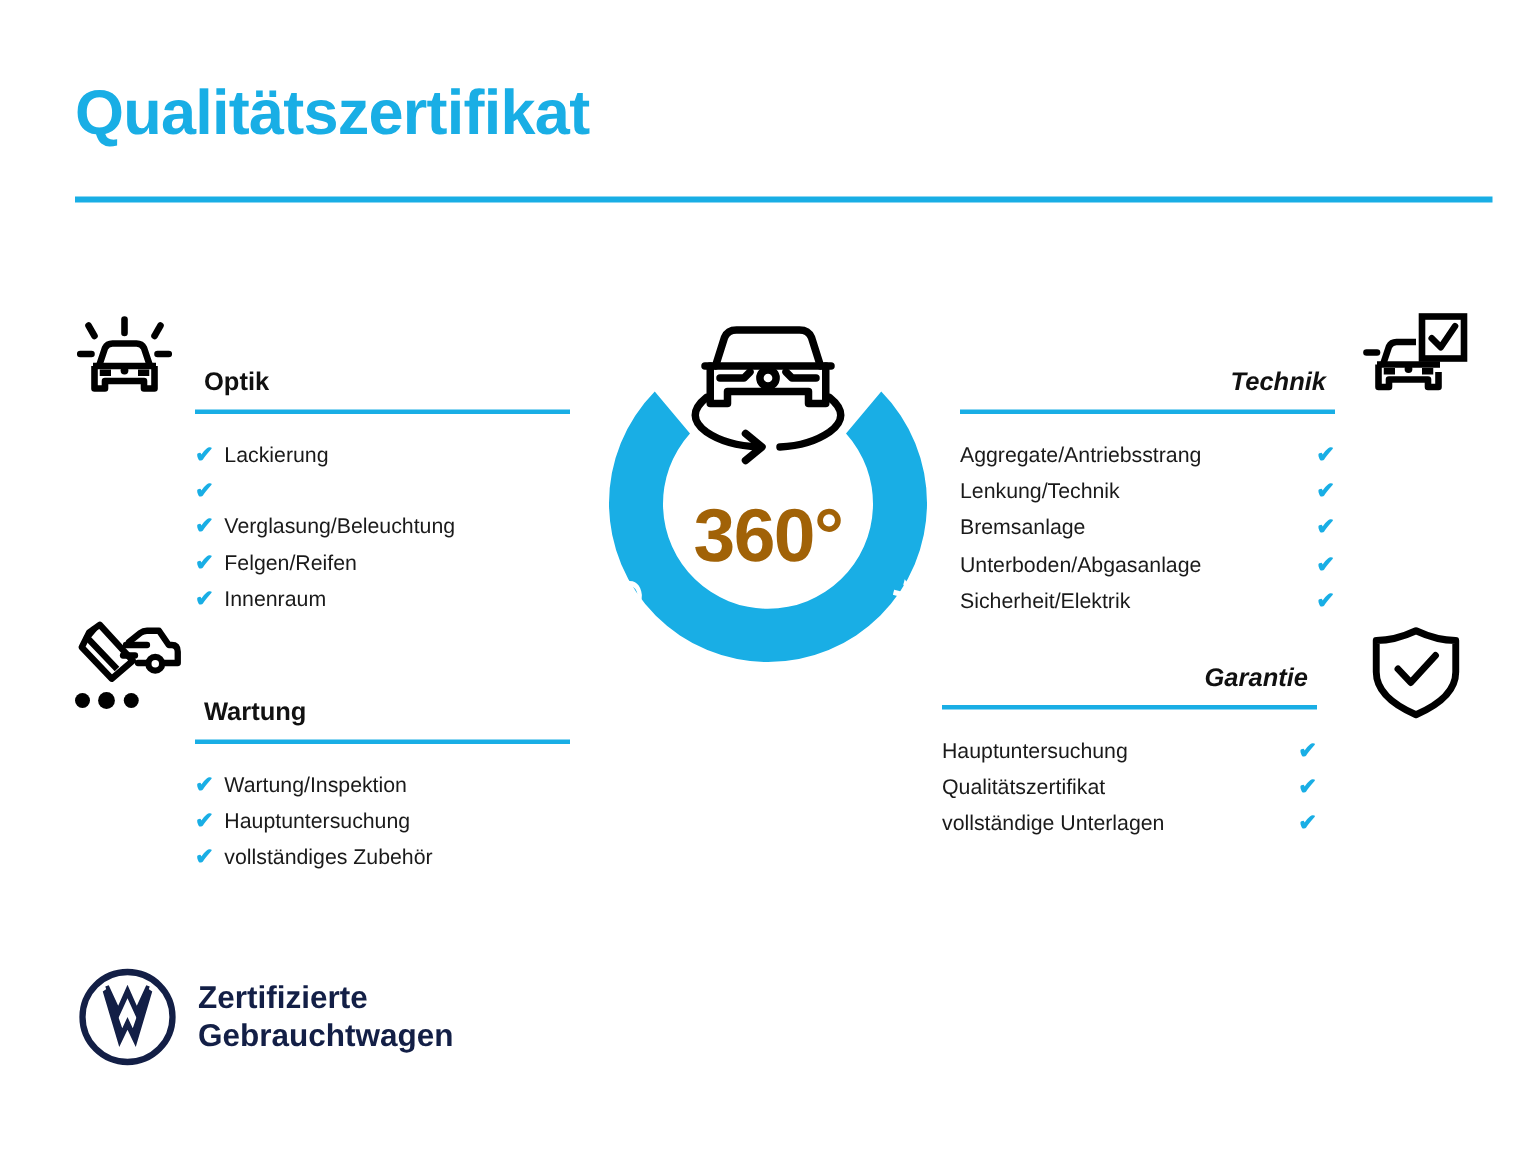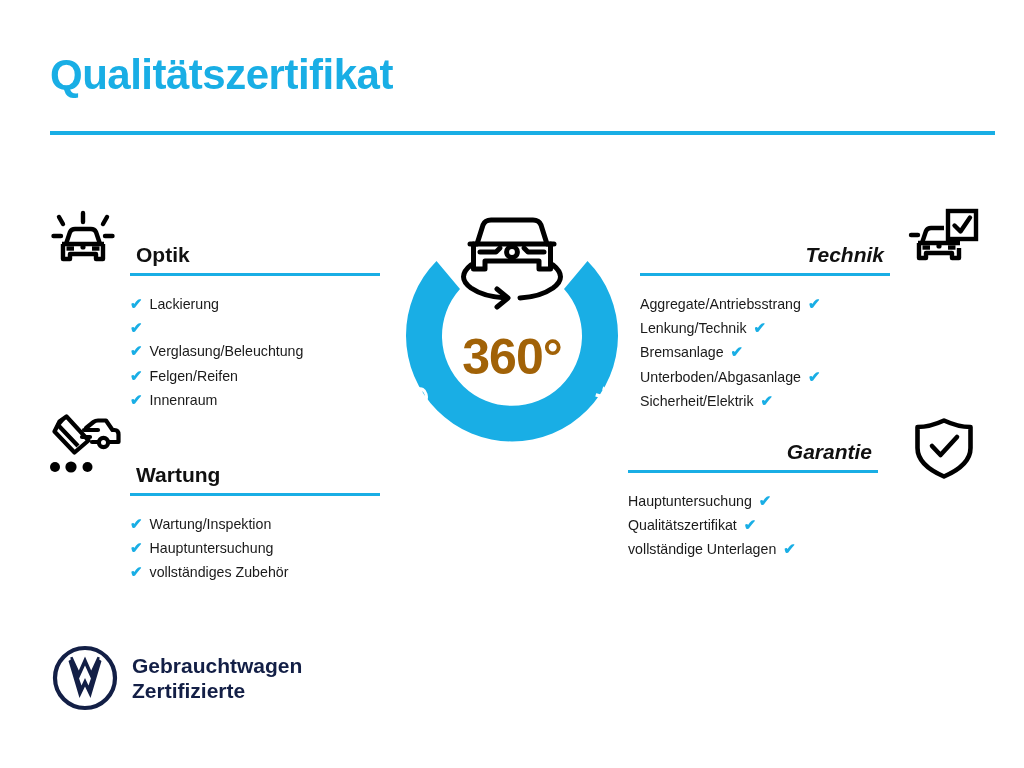--- a/index.html
+++ b/index.html
@@ -44,21 +44,21 @@
 
   
   .section {
     position: absolute;
   }
   .section .sec-head {
     position: relative;
     height: 36px;
   }
   .sec-title {
-    font-size: 21px;
+    font-size: 17px;
     font-weight: bold;
     color: #111111;
     line-height: 26px;
     white-space: nowrap;
   }
   .sec-rule {
     height: 3px;
     background: #19AEE5;
     margin-top: 5px;
   }
@@ -84,21 +84,21 @@
     display: inline-block;
   }
 
   
   .left .sec-title { text-align: left; padding-left: 6px; }
   .left .sec-list li { justify-content: flex-start; }
   .left .chk { margin-right: 7px; }
 
   
   .right .sec-title { text-align: right; padding-right: 6px; font-style: italic; }
-  .right .sec-list li { justify-content: flex-start; }
+  .right .sec-list li { justify-content: space-between; gap: 32px; }
   .right .chk { margin-left: 7px; }
 
   
   .sec-icon {
     position: absolute;
     color: #000;
   }
 
   
   .badge {
@@ -333,18 +333,18 @@
     <div class="badge-360">360°</div>
   </div>
 
   <div class="vw-block">
     <svg width="66" height="66" viewBox="0 0 66 66">
       <circle cx="33" cy="33" r="30" fill="none" stroke="#131F46" stroke-width="4.2"></circle>
       <path d="M33 11.5 L39.2 25.5 L45.5 11.8 L47.8 12.6 L40.2 36.2 L33 20.5 L25.8 36.2 L18.2 12.6 L20.5 11.8 L26.8 25.5 Z" fill="#131F46"></path>
       <path d="M20.2 13.5 L29.5 40.5 L33 33 L36.5 40.5 L45.8 13.5 L49.5 16 L38.5 53 L33 41.5 L27.5 53 L16.5 16 Z" fill="#131F46"></path>
     </svg>
     <div>
+      <div class="vw-text">Zertifizierte</div>
       <div class="vw-text">Gebrauchtwagen</div>
-      <div class="vw-text">Zertifizierte</div>
     </div>
   </div>
 
 </div>
 
 </body></html>

